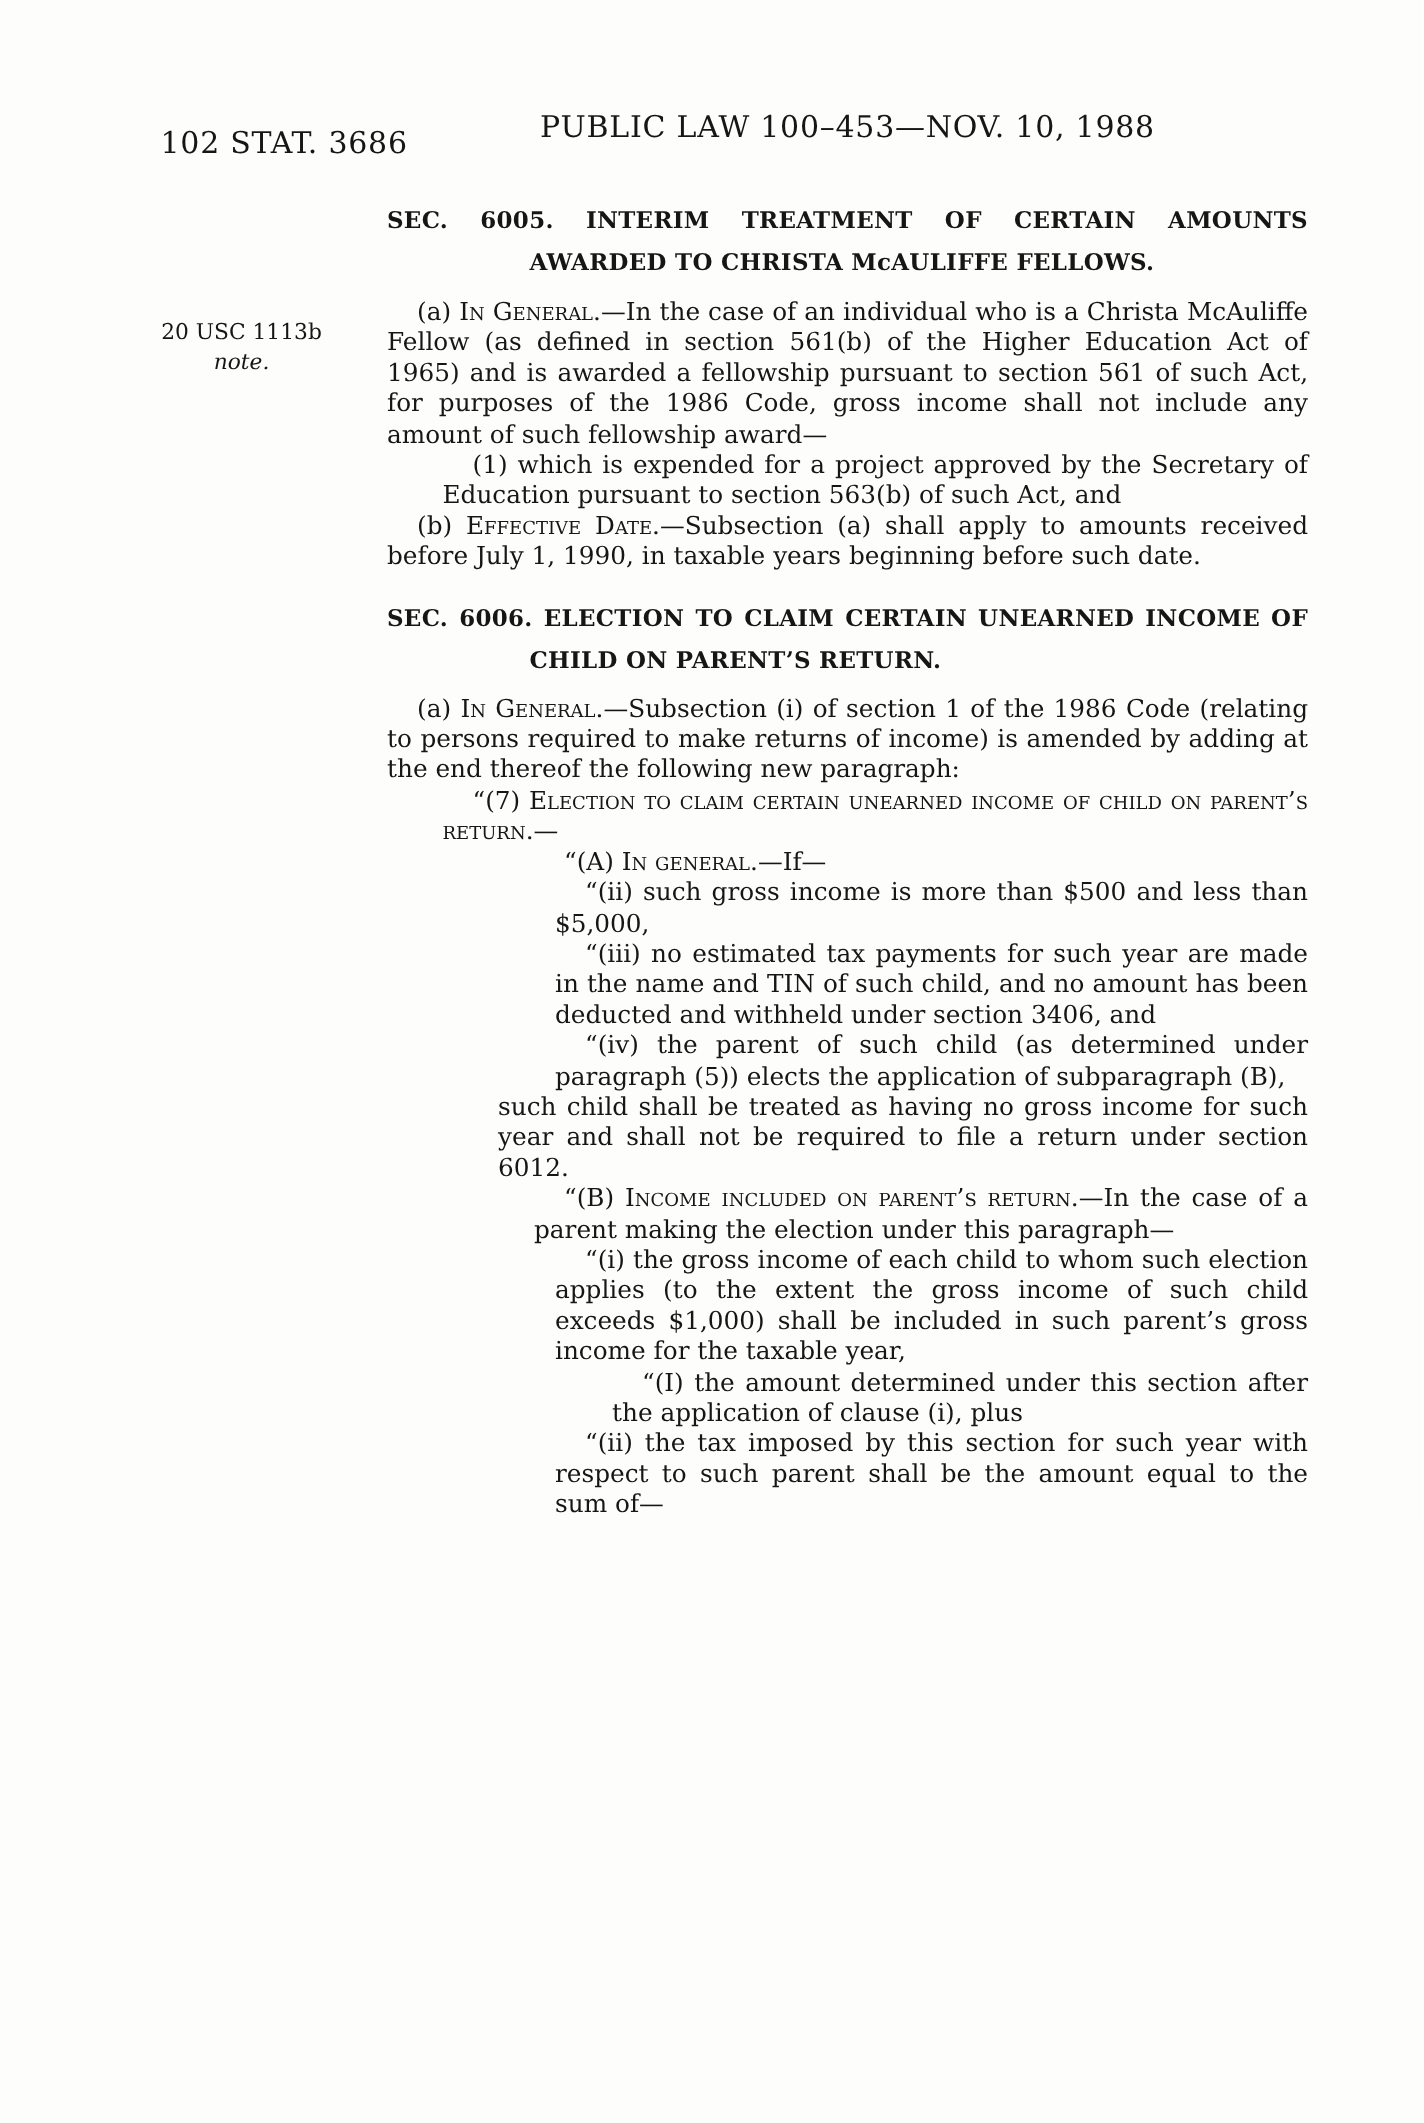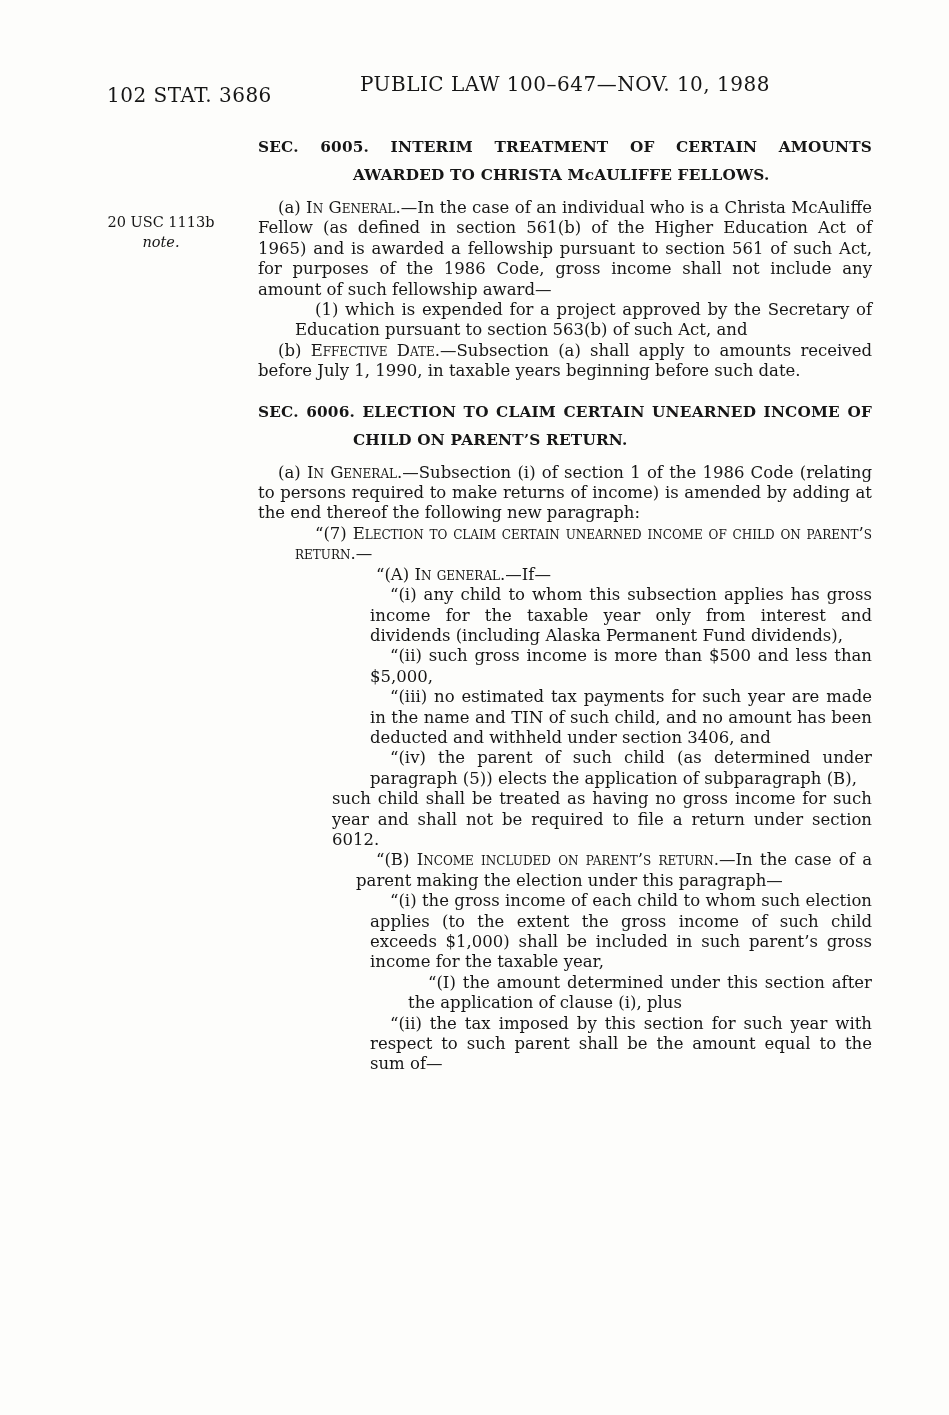--- a/index.html
+++ b/index.html
@@ -83,39 +83,38 @@
   .lvl-4  { margin-left: 150px; text-indent: 20px; }
   .lvl-f2 { margin-left: 74px;  text-indent: 0; }
 </style>
 </head>
 <body>
 
 <div class="page">
 
   <div class="running-head">
     <div class="stat-number">102 STAT. 3686</div>
-    <div class="law-title">PUBLIC LAW 100–647—NOV. 10, 1988</div>
+    <div class="law-title">PUBLIC LAW 100–453—NOV. 10, 1988</div>
   </div>
 
   <div class="margin-note">
     <span>20 USC 1113b</span>
     <span class="note-word">note.</span>
   </div>
 
   <div class="doc-body" id="doc-body">
 
       <div class="p heading"><span>SEC. 6005. INTERIM TREATMENT OF CERTAIN AMOUNTS AWARDED TO CHRISTA McAULIFFE FELLOWS.</span></div>
       <div class="p lvl-0"><span>(a) </span><span class="sc">In General</span><span>.—In the case of an individual who is a Christa McAuliffe Fellow (as defined in section 561(b) of the Higher Education Act of 1965) and is awarded a fellowship pursuant to section 561 of such Act, for purposes of the 1986 Code, gross income shall not include any amount of such fellowship award—</span></div>
       <div class="p lvl-1"><span>(1) which is expended for a project approved by the Secretary of Education pursuant to section 563(b) of such Act, and</span></div>
       <div class="p lvl-0"><span>(b) </span><span class="sc">Effective Date</span><span>.—Subsection (a) shall apply to amounts received before July 1, 1990, in taxable years beginning before such date.</span></div>
       <div class="p heading"><span>SEC. 6006. ELECTION TO CLAIM CERTAIN UNEARNED INCOME OF CHILD ON PARENT’S RETURN.</span></div>
       <div class="p lvl-0"><span>(a) </span><span class="sc">In General</span><span>.—Subsection (i) of section 1 of the 1986 Code (relating to persons required to make returns of income) is amended by adding at the end thereof the following new paragraph:</span></div>
       <div class="p lvl-1"><span>“(7) </span><span class="sc">Election to claim certain unearned income of child on parent’s return</span><span>.—</span></div>
       <div class="p lvl-2"><span>“(A) </span><span class="sc">In general</span><span>.—If—</span></div>
-      <div class="p lvl-3"><span>“(i) any child to whom this subsection applies has gross income for the taxable year only from interest and dividends (including Alaska Permanent Fund dividends),</span></div>
       <div class="p lvl-3"><span>“(ii) such gross income is more than $500 and less than $5,000,</span></div>
       <div class="p lvl-3"><span>“(iii) no estimated tax payments for such year are made in the name and TIN of such child, and no amount has been deducted and withheld under section 3406, and</span></div>
       <div class="p lvl-3"><span>“(iv) the parent of such child (as determined under paragraph (5)) elects the application of subparagraph (B),</span></div>
       <div class="p lvl-f2"><span>such child shall be treated as having no gross income for such year and shall not be required to file a return under section 6012.</span></div>
       <div class="p lvl-2"><span>“(B) </span><span class="sc">Income included on parent’s return</span><span>.—In the case of a parent making the election under this paragraph—</span></div>
       <div class="p lvl-3"><span>“(i) the gross income of each child to whom such election applies (to the extent the gross income of such child exceeds $1,000) shall be included in such parent’s gross income for the taxable year,</span></div>
       <div class="p lvl-4"><span>“(I) the amount determined under this section after the application of clause (i), plus</span></div>
       <div class="p lvl-3"><span>“(ii) the tax imposed by this section for such year with respect to such parent shall be the amount equal to the sum of—</span></div>
     </div>
 

